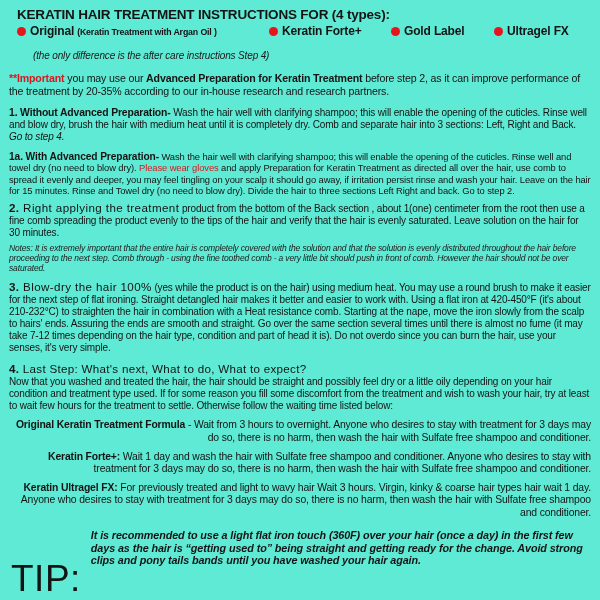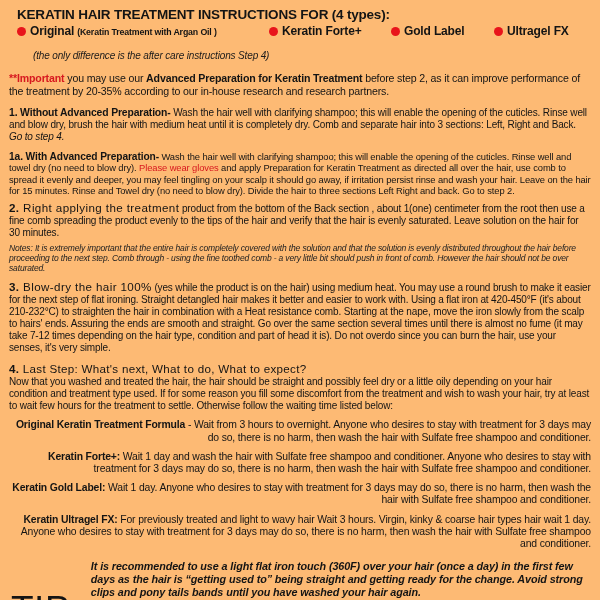--- a/index.html
+++ b/index.html
@@ -1,17 +1,17 @@
 <!DOCTYPE html>
 <html><head>
 <meta charset="utf-8">
 <style>
   html,body{margin:0;padding:0;background:#fff;}
   .page{
-    position:relative;width:600px;height:600px;background:#fdba74;
+    position:relative;width:600px;height:600px;background:#5eead4;
     font-family:"Liberation Sans",sans-serif;color:#141414;
     overflow:hidden;letter-spacing:-0.15px;
   }
   .inner{padding:5px 9px 0 9px;}
   
   .title{font-size:13.5px;font-weight:700;margin:2px 0 2px 8px;letter-spacing:-0.2px;}
   .products{display:flex;align-items:flex-start;margin-left:8px;}
   .product{display:flex;align-items:baseline;white-space:nowrap;}
   .product.p0{width:252px;}
   .product.p1{width:122px;}
@@ -86,21 +86,20 @@
     <p class="smallnote">Notes: It is extremely important that the entire hair is completely covered with the solution and that the solution is evenly distributed throughout the hair before proceeding to the next step. Comb through - using the fine toothed comb - a very little bit should push in front of comb. However the hair should not be over saturated.</p>
 
     <p class="step3"><span class="bighead"><span class="num">3.</span><span> Blow-dry the hair 100%</span></span><span> (yes while the product is on the hair) using medium heat. You may use a round brush to make it easier for the next step of flat ironing. Straight detangled hair makes it better and easier to work with.  Using a flat iron at 420-450°F (it's about 210-232°C) to straighten the hair in combination with a Heat resistance comb. Starting at the nape, move the iron slowly from the scalp to hairs' ends. Assuring the ends are smooth and straight. Go over the same section several times until there is almost no fume (it may take 7-12 times depending on the hair type, condition and part of head it is). Do not overdo since you can burn the hair, use your senses, it's very simple.</span></p>
 
     <p class="step4"><span class="bighead"><span class="num">4.</span><span> Last Step: What's next, What to do, What to expect?</span></span><span>Now that you washed and treated the hair, the hair should be straight and possibly feel dry or a little oily depending on your hair condition and treatment type used. If for some reason you fill some discomfort from the treatment and wish to wash your hair, try at least to wait few hours for the treatment to settle. Otherwise follow the waiting time listed below:</span></p>
 
     <p class="formula"><span class="lbl">Original Keratin Treatment  Formula</span><span> - Wait from 3 hours to overnight. Anyone who desires to stay with treatment for 3 days may do so, there is no harm, then wash the hair with Sulfate free shampoo and conditioner.</span></p>
 
     <p class="formula"><span class="lbl">Keratin Forte+:</span><span>  Wait 1 day and wash the hair with Sulfate free shampoo and conditioner. Anyone who desires to stay with treatment for 3 days may do so, there is no harm, then wash the hair with Sulfate free shampoo and conditioner.</span></p>
 
-    <p class="formula"><span class="lbl">Keratin Gold Label:</span><span>  Wait 1 day. Anyone who desires to stay with treatment for 3 days may do so, there is no harm, then wash the hair with Sulfate free shampoo and conditioner.</span></p>
 
     <p class="formula"><span class="lbl">Keratin Ultragel FX:</span><span>  For previously treated and light to wavy hair Wait 3 hours. Virgin, kinky &amp; coarse hair types hair wait 1 day. Anyone who desires to stay with treatment for 3 days may do so, there is no harm, then wash the hair with Sulfate free shampoo and conditioner.</span></p>
 
     <div class="tip">
       <div class="tip-label">TIP:</div>
       <div class="tip-text">It is recommended to use a light flat iron touch (360F) over your hair (once a day) in the first few days as the hair is “getting used to” being straight and getting ready for the change. Avoid strong clips and pony tails bands until you have washed your hair again.</div>
     </div>
 
   </div>
 </div>

